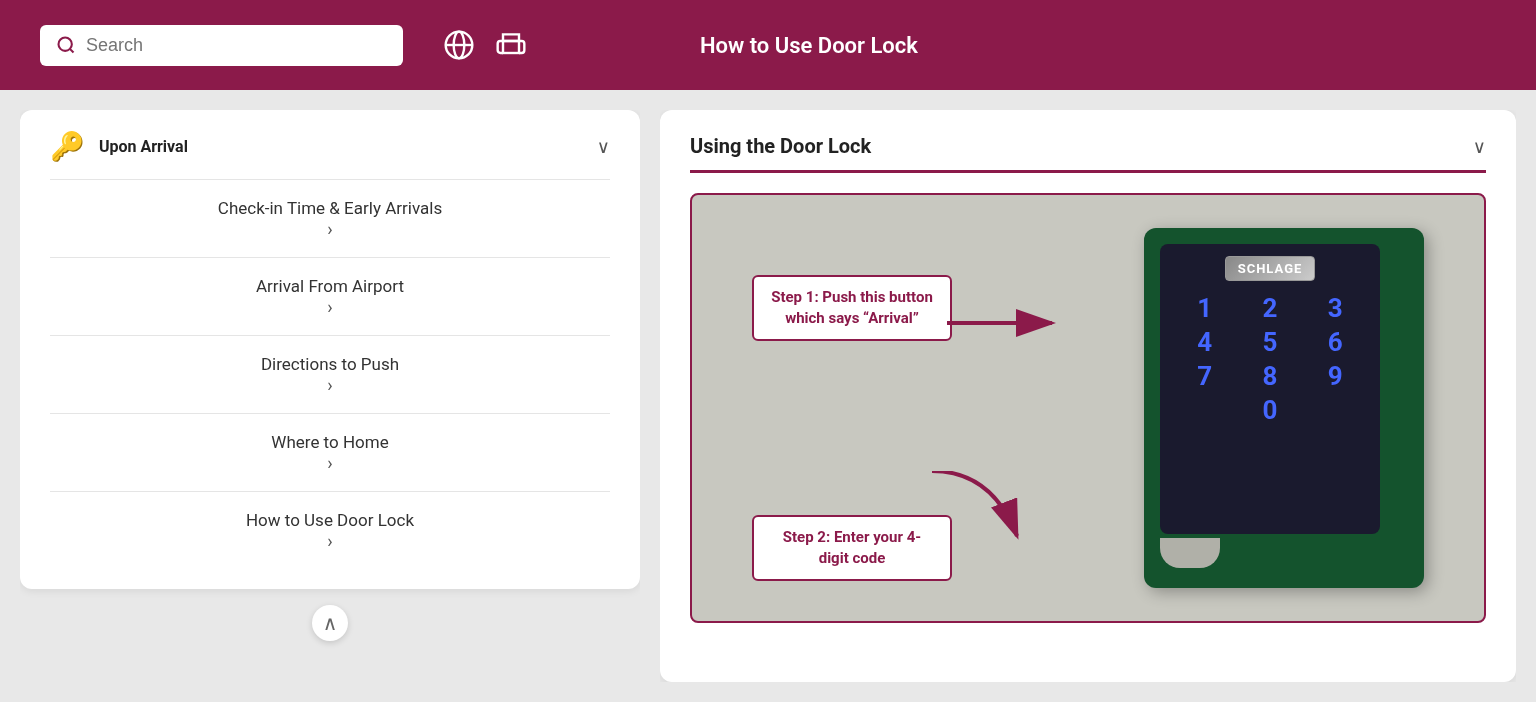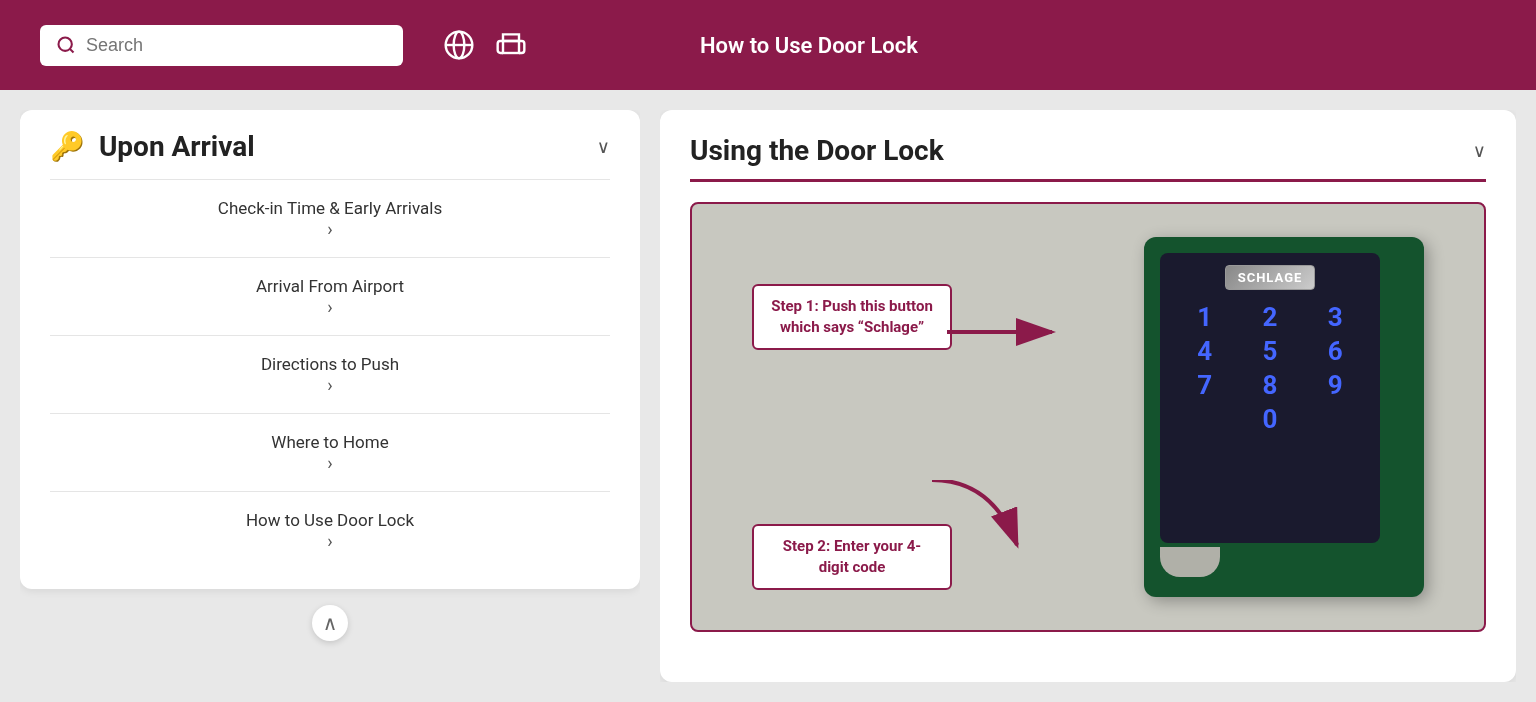--- a/index.html
+++ b/index.html
@@ -81,21 +81,21 @@
       box-shadow: 0 2px 8px rgba(0,0,0,0.08);
     }
 
     .menu-header {
       display: flex;
       align-items: center;
       gap: 14px;
       padding-bottom: 16px;
     }
     .menu-header-title {
-      font-size: 28px;
+      font-size: 16px;
       font-weight: 700;
       color: #222;
       flex: 1;
     }
     .menu-chevron {
       color: #555;
       font-size: 18px;
     }
     .key-icon {
       color: #8b1a4a;
@@ -140,21 +140,21 @@
 
     .content-card-header {
       display: flex;
       align-items: center;
       justify-content: space-between;
       padding-bottom: 12px;
       border-bottom: 3px solid #8b1a4a;
       margin-bottom: 20px;
     }
     .content-card-title {
-      font-size: 28px;
+      font-size: 20px;
       font-weight: 700;
       color: #222;
     }
     .content-chevron {
       color: #555;
       font-size: 18px;
     }
 
     
     .lock-image-container {
@@ -358,21 +358,21 @@
     <div class="content-card">
 
       <div class="content-card-header">
         <span class="content-card-title">Using the Door Lock</span>
         <span class="content-chevron">∨</span>
       </div>
 
       <div class="lock-image-container">
 
         <div class="step-box step1-box">
-          <span>Step 1: Push this button which says “Schlage”</span>
+          <span>Step 1: Push this button which says “Arrival”</span>
         </div>
 
         <div class="step-box step2-box">
           <span>Step 2: Enter your 4-digit code</span>
         </div>
 
         <svg class="arrow-step1" width="120" height="40" viewBox="0 0 120 40">
           <defs>
             <marker id="arrowhead1" markerWidth="10" markerHeight="7" refX="9" refY="3.5" orient="auto">
               <polygon points="0 0, 10 3.5, 0 7" fill="#8b1a4a"></polygon>

